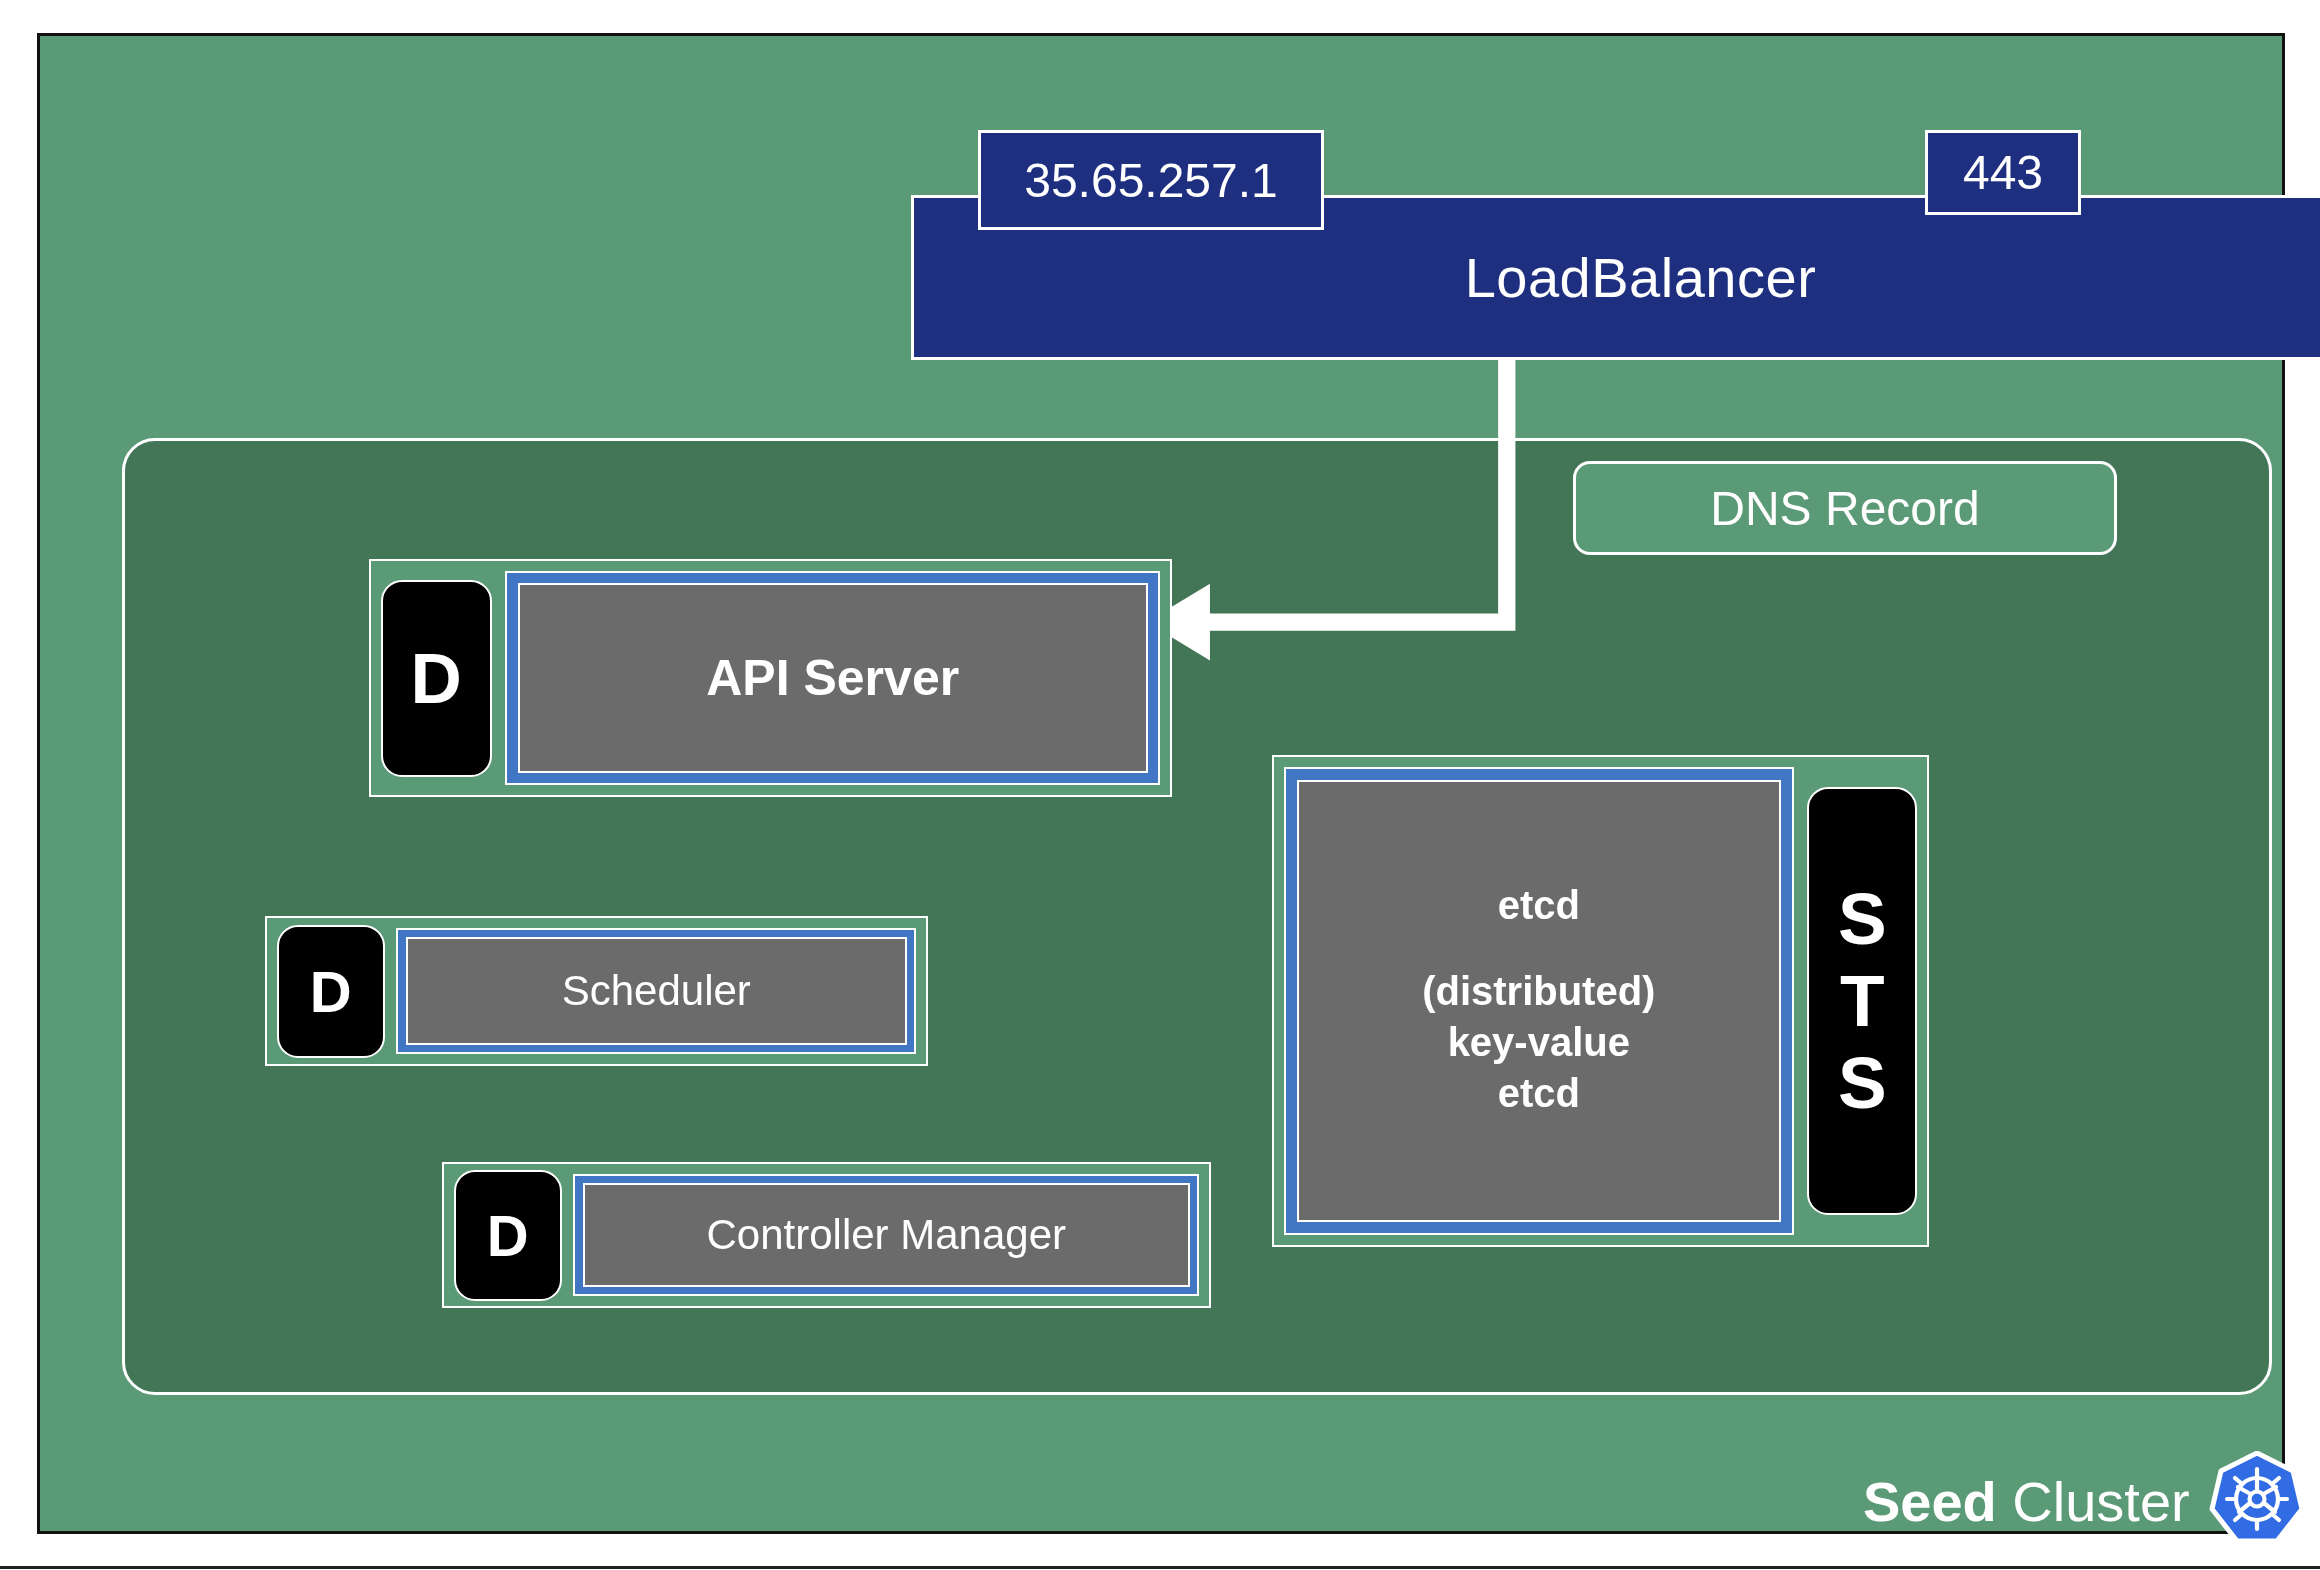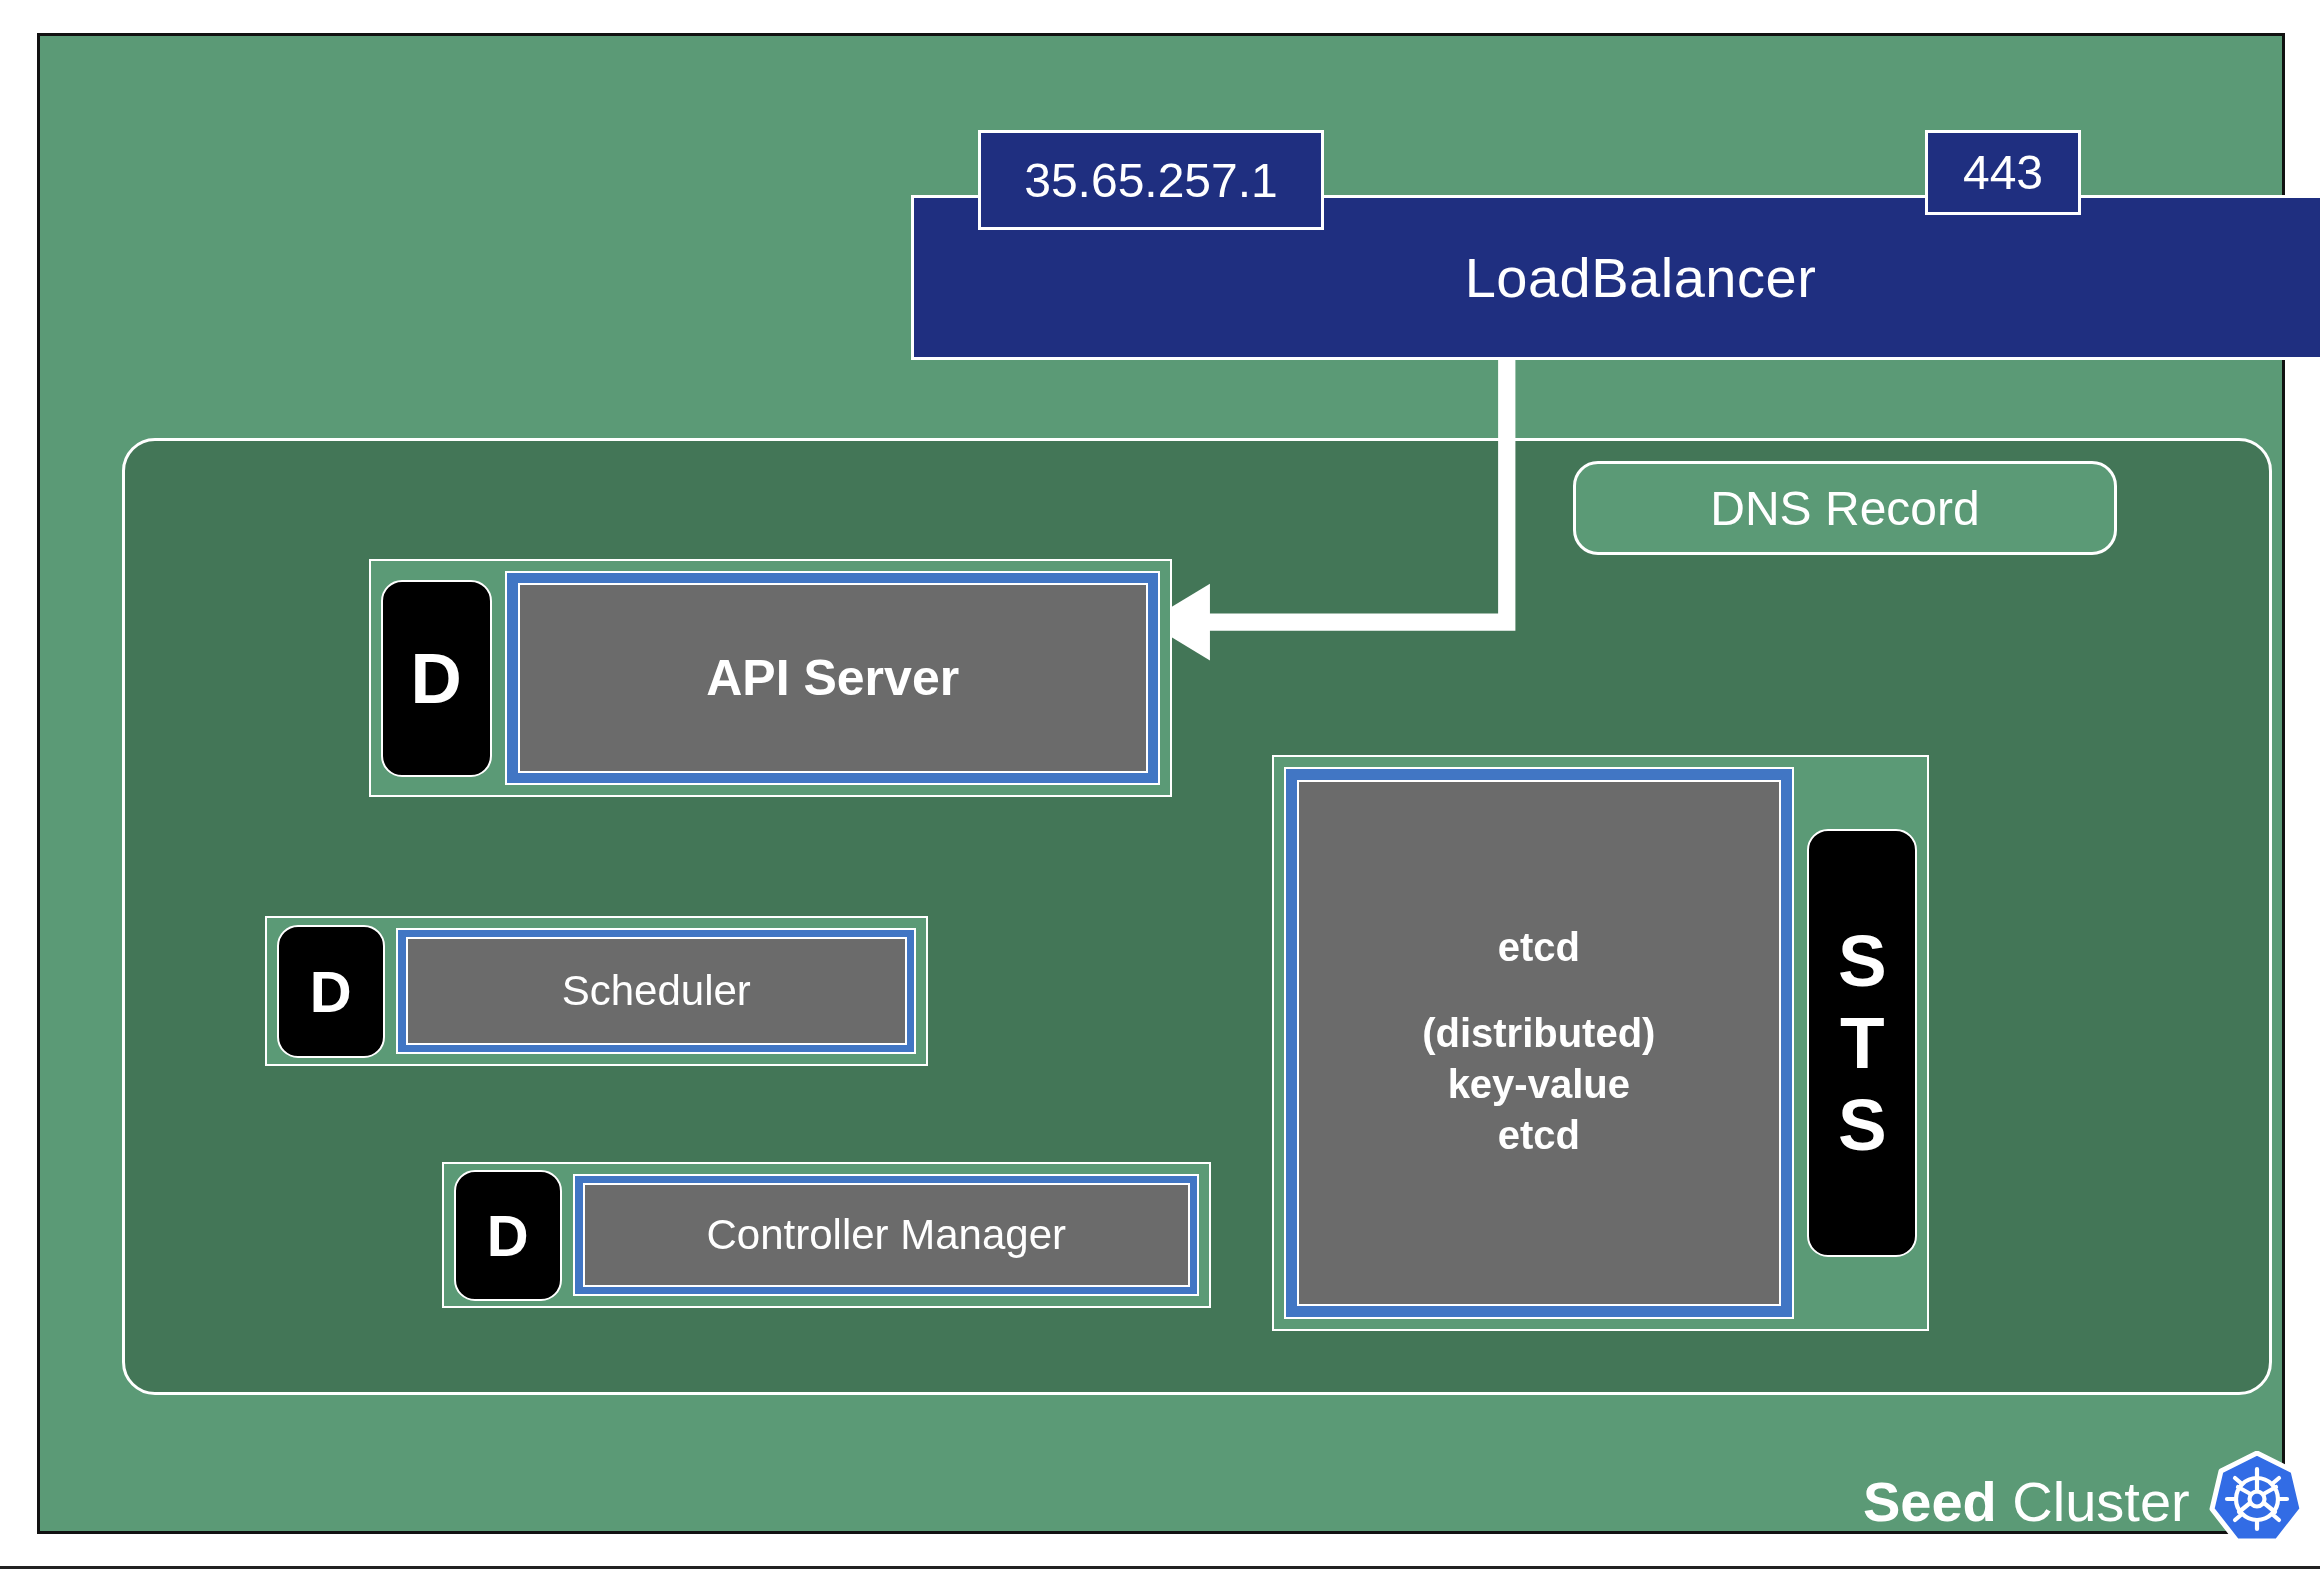--- a/index.html
+++ b/index.html
@@ -98,21 +98,21 @@
 
   
   #dns-record {
     position: absolute;
     left: 1533px;
     top: 425px;
     width: 544px;
     height: 94px;
     background: #5b9a76;
     border: 3.8px solid #ffffff;
-    border-radius: 25px;
+    border-radius: 17px;
     box-sizing: border-box;
     display: flex;
     align-items: center;
     justify-content: center;
     color: #ffffff;
     font-size: 48px;
     font-weight: 400;
   }
 
   
@@ -207,21 +207,21 @@
     margin-right: 11.5px;
   }
   #workload-controller-manager .pod-frame { padding: 7.7px; }
   #workload-controller-manager .container-box { font-size: 42px; font-weight: 400; }
 
   
   #workload-etcd {
     left: 1232px;
     top: 719px;
     width: 657px;
-    height: 576px;
+    height: 492px;
   }
   #workload-etcd .pod-frame { padding: 11.5px; order: 1; }
   #workload-etcd .kind-badge {
     width: 110px;
     height: 428px;
     font-size: 73px;
     margin-left: 13.4px;
     order: 2;
     flex-direction: column;
     line-height: 1.12;

